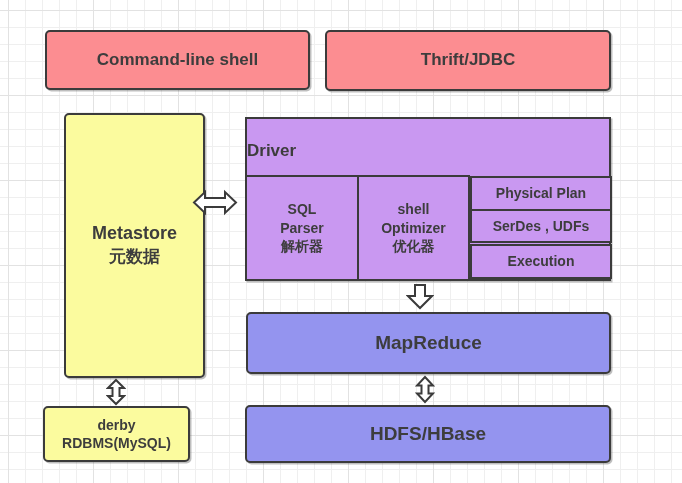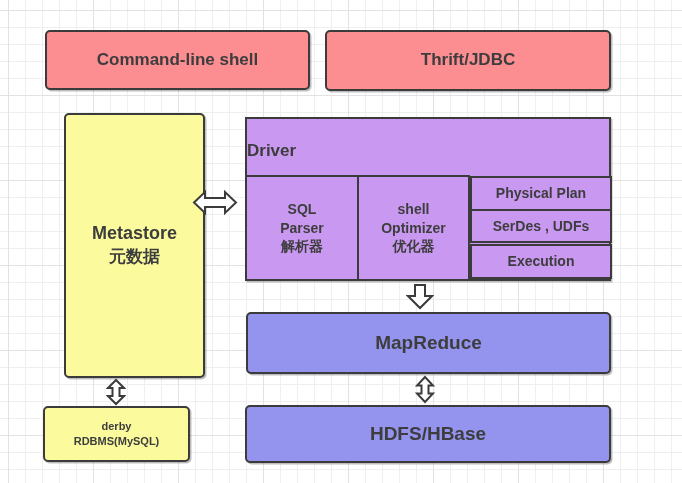--- a/index.html
+++ b/index.html
@@ -31,21 +31,21 @@
     box-shadow:1.5px 1.5px 0 rgba(70,70,70,0.35);
     line-height:1.32;
   }
   .sharp{border-radius:0;}
   .pink{background:var(--pink,#FC8D91);}
   .purple{background:var(--purple,#C998F1);}
   .blue{background:var(--blue,#9494EF);}
   .yellow{background:var(--yellow,#FBFB9E);}
   .f17{font-size:17px;}
   .f14{font-size:14px;}
-  .f15{font-size:11px;}
+  .f15{font-size:14px;}
   .f18{font-size:18px;}
   .f19{font-size:19px;}
   .arrow{position:absolute;}
   .arrow path{fill:#ffffff;stroke:var(--border,#3b3b3b);stroke-width:2;stroke-linejoin:miter;}
   .driver-label{
     position:absolute;left:0;top:4px;width:100%;height:56px;
     display:flex;align-items:center;justify-content:flex-start;
   }
 </style>
 </head>

